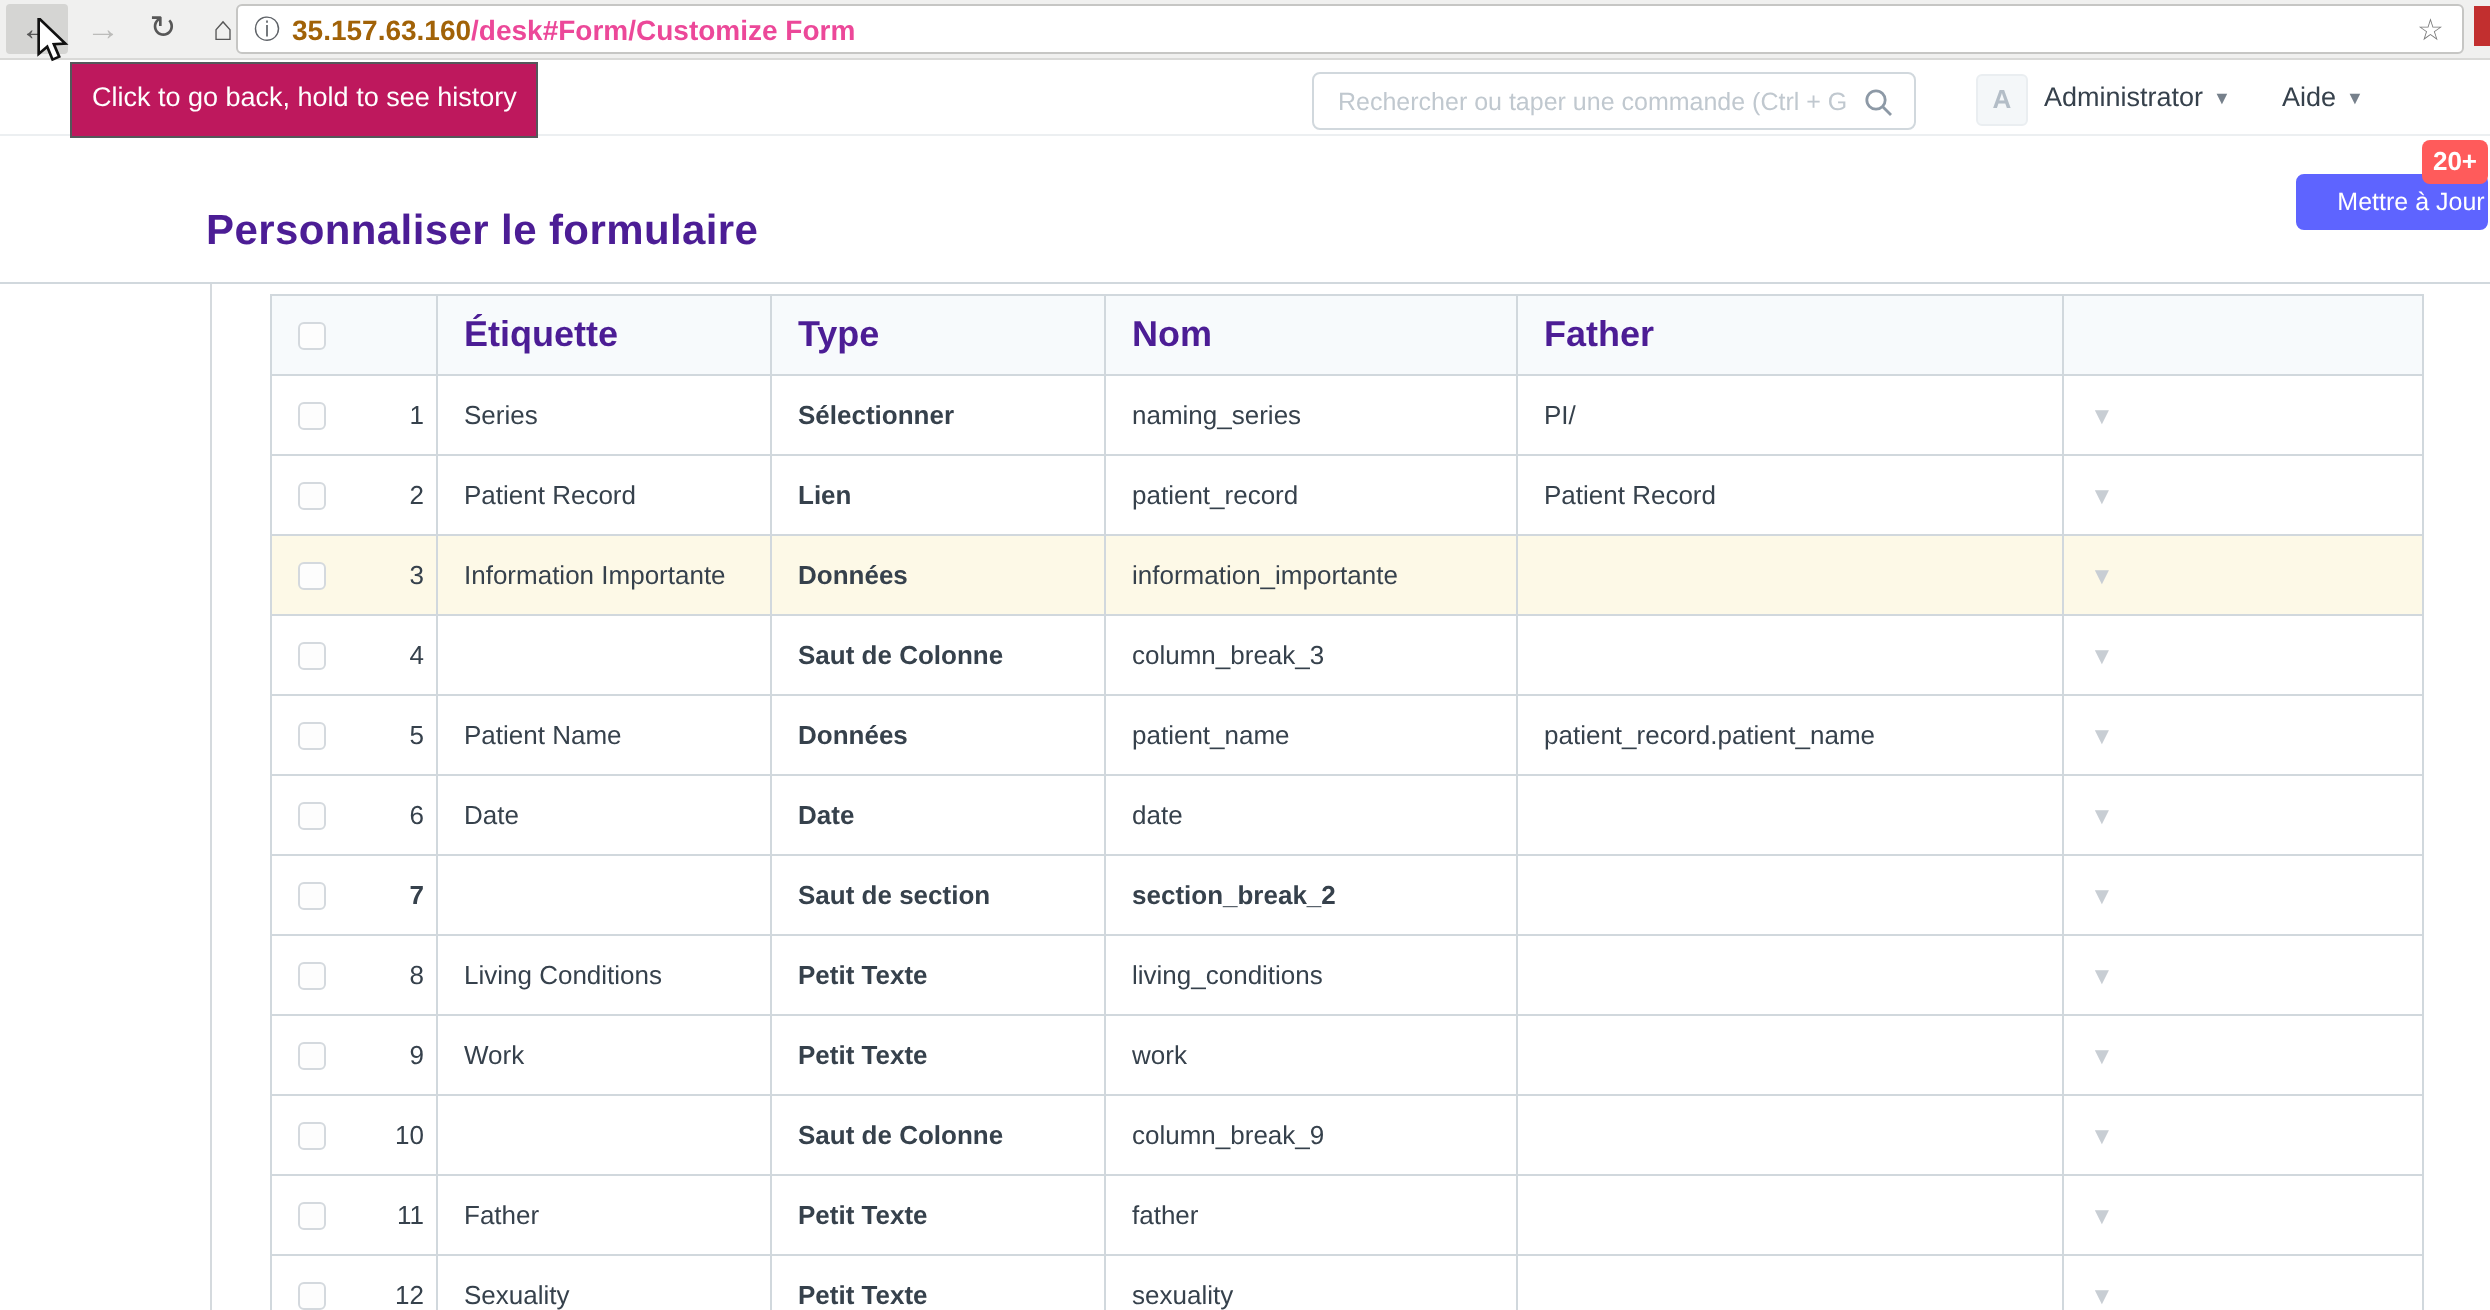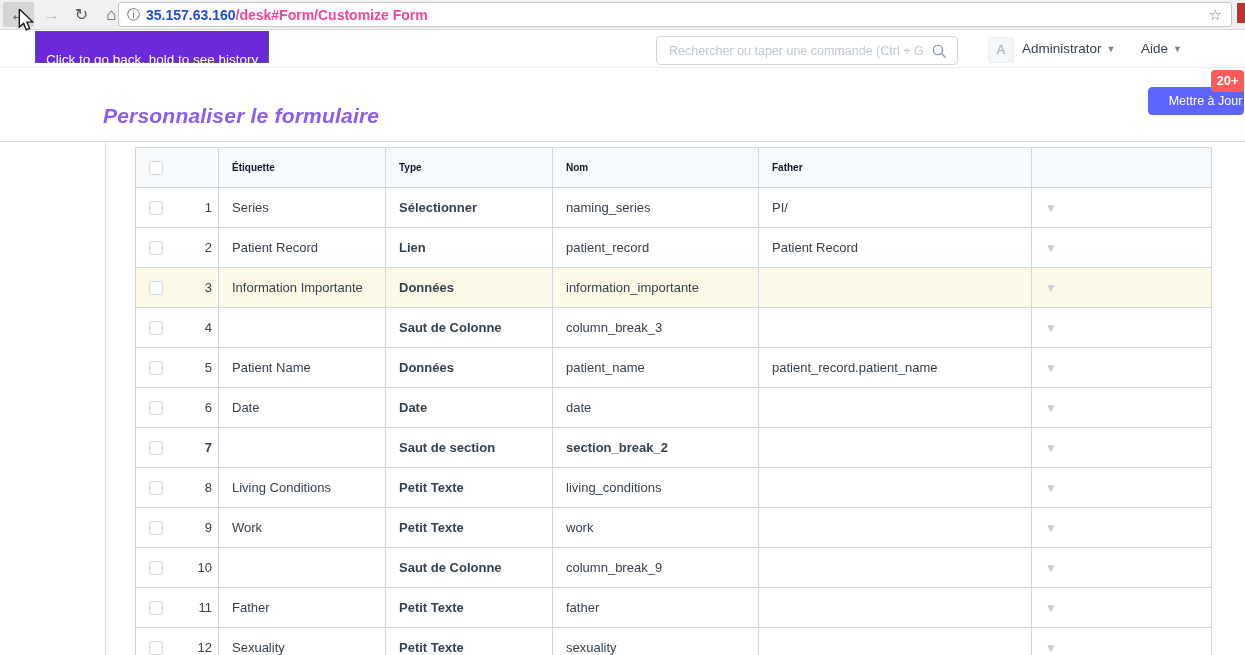--- a/index.html
+++ b/index.html
@@ -12,28 +12,28 @@
   .tb-btn { position:absolute; top:2px; width:31px; height:25px; text-align:center;
     line-height:25px; font-size:17px; color:#575757; border-radius:2px; }
   #back-btn { left:3px; background:#d5d5d3; }
   #fwd-btn { left:36px; color:#bcbcba; }
   #reload-btn { left:66px; font-size:16px; }
   #home-btn { left:96px; font-size:17px; }
   #urlbar { position:absolute; left:118px; top:2px; width:1114px; height:25px;
     background:#fff; border:1px solid #c6c6c4; border-radius:3px; }
   #urlbar .info { position:absolute; left:8px; top:3px; font-size:13px; color:#5f6368; }
   #urlbar .url { position:absolute; left:27px; top:4px; font-size:14px; white-space:nowrap; }
-  .url-host { color:#1d4ed8; font-weight:700; }
+  .url-host { color:#a16207; font-weight:700; }
   .url-path { color:#ec4899;font-weight:bold; }
   #star-icon { position:absolute; right:9px; top:3px; font-size:15px; color:#7c7c7c; }
   #ext-icon { position:absolute; right:0; top:3px; width:8px; height:20px; background:#c22f2f; }
 
   
-  #tooltip { position:absolute; left:35px; top:31px; height:26px; line-height:26px;
-    padding:15px 10px; background:#6d28d9; border:1px solid #55575a; color:#fefefe;
+  #tooltip { position:absolute; left:35px; top:31px; height:38px; line-height:26px;
+    padding:4px 10px; background:#be185d; border:1px solid #55575a; color:#fefefe;
     font-size:13.5px; z-index:9; white-space:nowrap; }
   #cursor { position:absolute; left:17px; top:9px; z-index:10; }
 
   
   #navbar { position:absolute; left:0; top:30px; width:1245px; height:38px;
     background:#fff; border-bottom:1px solid #eceff1; z-index:2; }
   #logo-sliver { position:absolute; left:110px; top:26px; width:16px; height:4px;
     background:#e0457b; border-radius:0 0 3px 3px; }
   #search-box { position:absolute; left:656px; top:6px; width:302px; height:29px;
     border:1px solid #d1d8dd; border-radius:4px; background:#fff; }
@@ -51,36 +51,36 @@
   #help-menu { left:1141px; }
   .nav-caret { font-size:9px; color:#76808b; margin-left:5px; vertical-align:1px; }
   #notif-badge { position:absolute; left:1211px; top:40px; width:33px; height:22px;
     background:#ff5b5b; border-radius:4px; color:#fff; font-size:13px; font-weight:700;
     text-align:center; line-height:22px; z-index:3; }
 
   
   #page-head { position:absolute; left:0; top:68px; width:1245px; height:74px;
     background:#fff; border-bottom:1px solid #d1d8dd; }
   #page-title { position:absolute; left:103px; top:36px; font-size:21px; font-weight:700;
-    color:#8b5cf6; letter-spacing:.2px;font-style:italic; }
+    color:#4c1d95; letter-spacing:.2px; }
   #update-btn { position:absolute; left:1148px; top:19px; width:96px; height:28px;
     background:#5e64ff; border:1px solid #5e64ff; border-radius:4px; color:#fff;
     font-size:12.5px; text-align:center; line-height:26px; font-family:inherit;padding-left:19px; }
 
   
   #content { position:absolute; left:0; top:142px; width:1245px; height:513px; background:#fff; }
   #side-divider { position:absolute; left:105px; top:0; width:1px; height:513px; background:#d5dade; }
 
   table#grid { position:absolute; left:135px; top:5px; width:1076px;
     border-collapse:collapse; table-layout:fixed; }
   #grid col.c0{width:83px;} #grid col.c1{width:167px;} #grid col.c2{width:167px;}
   #grid col.c3{width:206px;} #grid col.c4{width:273px;} #grid col.c5{width:180px;}
   #grid th, #grid td { border:1px solid #d1d8dd; height:40px; padding:0 0 0 13px;
     font-size:13px; color:#36414c; text-align:left; overflow:hidden; white-space:nowrap; }
-  #grid thead th { background:#f7fafc; color:#0f172a; font-size:10px; font-weight:700; }
+  #grid thead th { background:#f7fafc; color:#4c1d95; font-size:18px; font-weight:700; }
   .cell-check { display:flex; align-items:center; justify-content:space-between;
     padding-right:6px; }
   .cbx { width:14px; height:14px; border:1px solid #d4d9de; border-radius:3px;
     background:#fdfdfd; display:inline-block; flex:0 0 auto; }
   th .cell-check { padding-left:0; }
   td.first { padding-left:11px; }
   .idx { color:#36414c; }
   td.type-cell { font-weight:700; }
   td.caret-cell { padding-left:47px; }
   .row-caret { color:#c8ced4; font-size:12px; }

